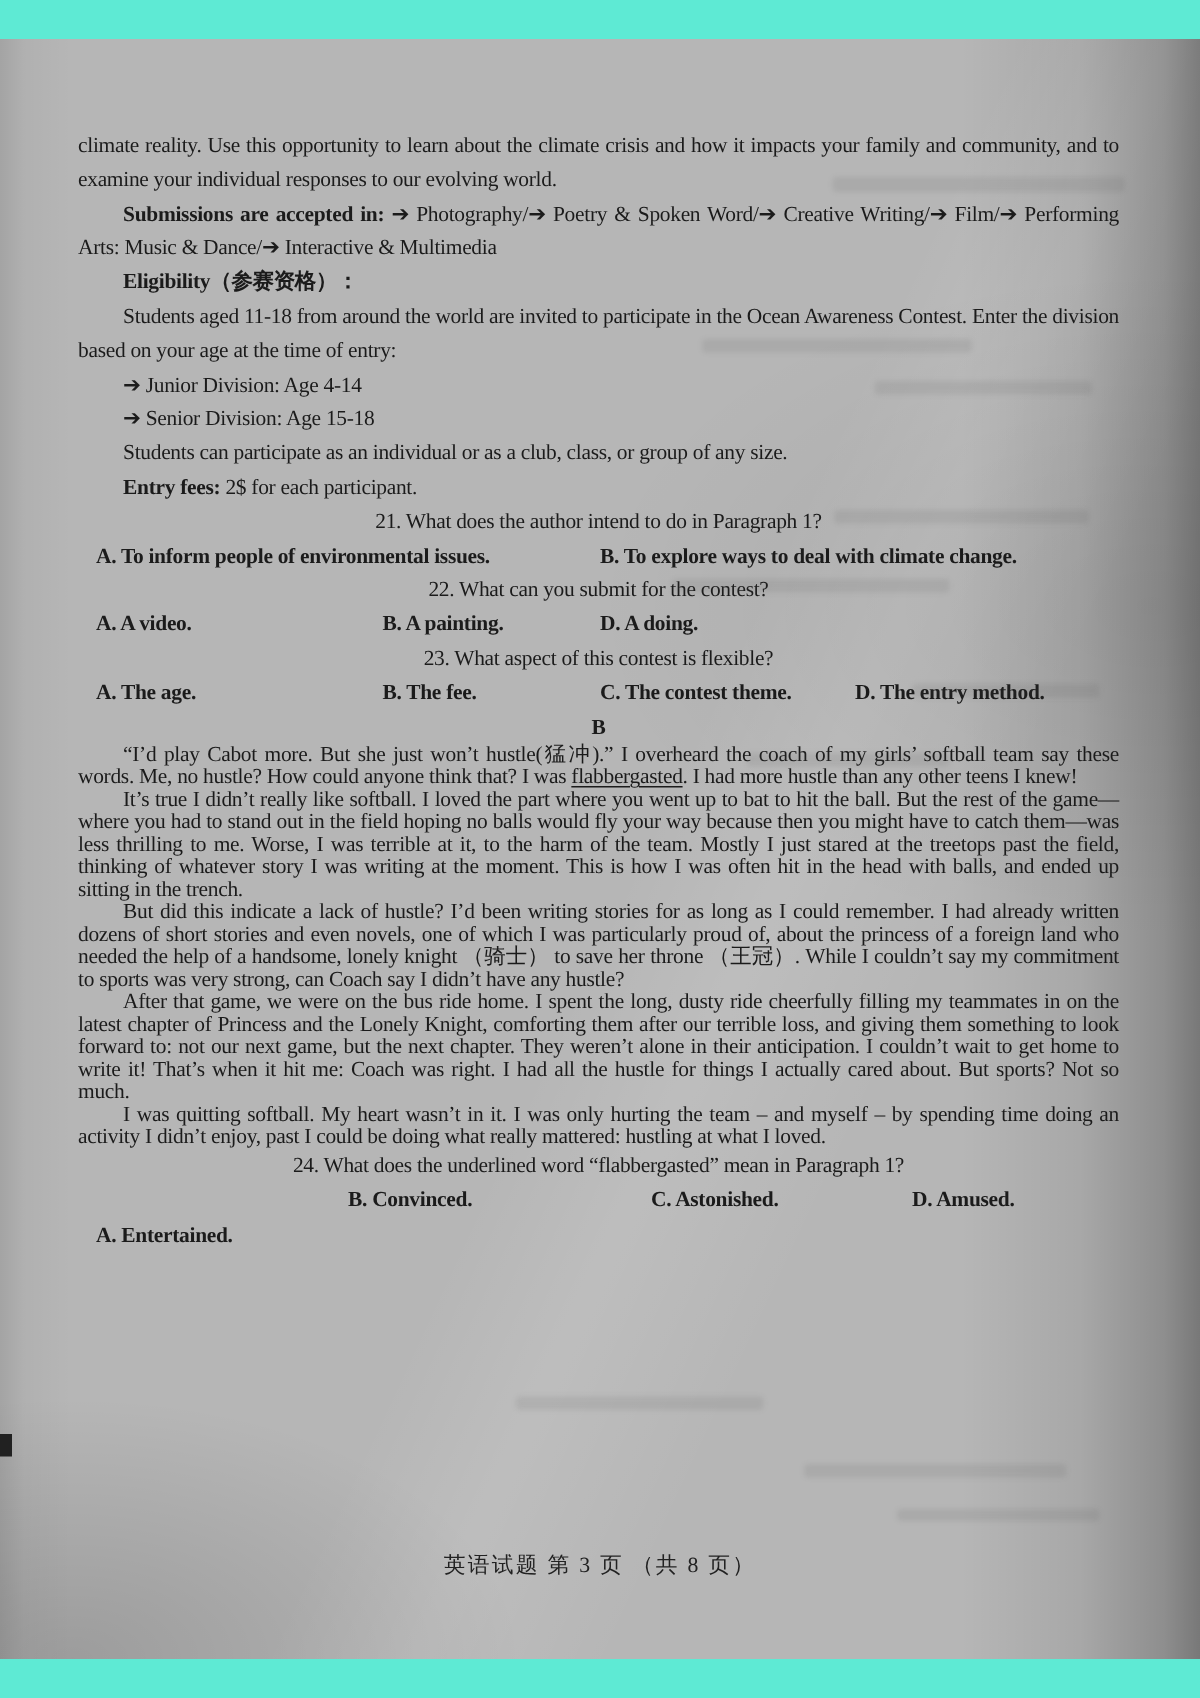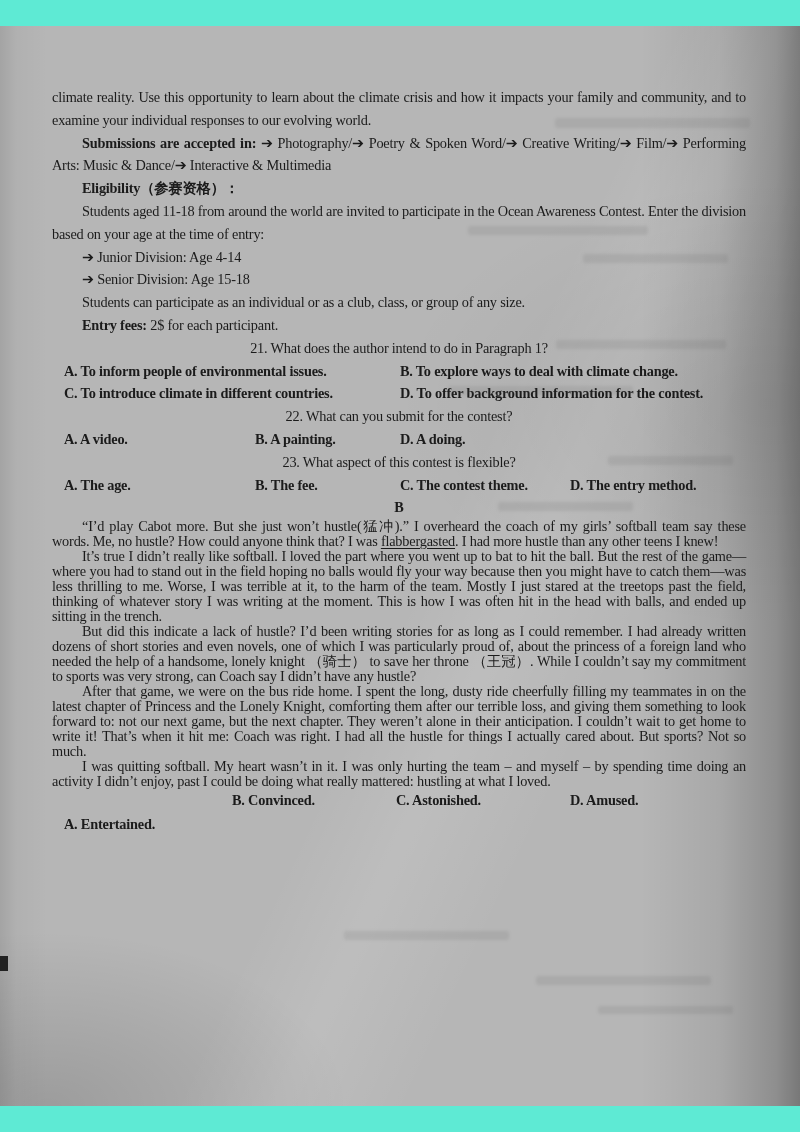--- a/index.html
+++ b/index.html
@@ -27,21 +27,21 @@
   p{margin:0;}
   .para{text-indent:30px;}
   .noindent{text-indent:0;}
   .left{text-align:left;}
   b{font-weight:bold;}
   .stem{text-indent:0;text-align:center;}
   .opt-row{display:flex;padding-left:12px;text-align:left;font-weight:bold;}
   .opt{display:block;white-space:nowrap;overflow:visible;}
   .w336{width:336px;}
   .wA{width:191px;} .wB{width:145px;} .wC{width:170px;}
-  .wA4{width:168px;margin-top:24px;} .wB4{width:164px;} .wC4{width:174px;}
+  .wA4{width:168px;margin-top:24px;} .wB4{width:164px;} .wC4{width:174px;margin-left:38px;}
   .section-label{text-align:center;font-weight:bold;text-indent:0;}
   .passage p{text-indent:30px;line-height:15px;}
   .u{text-decoration:underline;text-underline-offset:2px;}
   .footer{
     position:absolute;left:0;top:1008px;width:100%;
     text-align:center;font-size:14.5px;letter-spacing:1.5px;color:#222;
   }
   
   .notch{position:absolute;left:0;top:930px;width:8px;height:15px;background:#161616;opacity:.92;}
   .smudge{position:absolute;background:rgba(70,70,70,0.11);filter:blur(1.6px);border-radius:3px;transform:scaleX(-1);}
@@ -79,24 +79,20 @@
 
 
       <p class="para left"><b>Entry fees:</b><span> 2$ for each participant.</span></p>
 
       <div class="question">
         <p class="stem">21. What does the author intend to do in Paragraph 1?</p>
         <div class="opt-row">
           <span class="opt w336">A. To inform people of environmental issues.</span>
           <span class="opt">B. To explore ways to deal with climate change.</span>
         </div>
-        <div class="opt-row">
-          <span class="opt w336">C. To introduce climate in different countries.</span>
-          <span class="opt">D. To offer background information for the contest.</span>
-        </div>
       </div>
 
       <div class="question">
         <p class="stem">22. What can you submit for the contest?</p>
         <div class="opt-row">
           <span class="opt wA">A. A video.</span>
           <span class="opt wB">B. A painting.</span>
           <span class="opt">D. A doing.</span>
         </div>
       </div>
@@ -115,30 +111,32 @@
 
       <div class="passage">
         <p><span>“I’d play Cabot more. But she just won’t hustle(猛冲).” I overheard the coach of my girls’ softball team say these words. Me, no hustle? How could anyone think that? I was </span><span class="u">flabbergasted</span><span>. I had more hustle than any other teens I knew!</span></p>
         <p>It’s true I didn’t really like softball. I loved the part where you went up to bat to hit the ball. But the rest of the game—where you had to stand out in the field hoping no balls would fly your way because then you might have to catch them—was less thrilling to me. Worse, I was terrible at it, to the harm of the team. Mostly I just stared at the treetops past the field, thinking of whatever story I was writing at the moment. This is how I was often hit in the head with balls, and ended up sitting in the trench.</p>
         <p>But did this indicate a lack of hustle? I’d been writing stories for as long as I could remember. I had already written dozens of short stories and even novels, one of which I was particularly proud of, about the princess of a foreign land who needed the help of a handsome, lonely knight （骑士） to save her throne （王冠）. While I couldn’t say my commitment to sports was very strong, can Coach say I didn’t have any hustle?</p>
         <p>After that game, we were on the bus ride home. I spent the long, dusty ride cheerfully filling my teammates in on the latest chapter of Princess and the Lonely Knight, comforting them after our terrible loss, and giving them something to look forward to: not our next game, but the next chapter. They weren’t alone in their anticipation. I couldn’t wait to get home to write it! That’s when it hit me: Coach was right. I had all the hustle for things I actually cared about. But sports? Not so much.</p>
         <p>I was quitting softball. My heart wasn’t in it. I was only hurting the team – and myself – by spending time doing an activity I didn’t enjoy, past I could be doing what really mattered: hustling at what I loved.</p>
       </div>
 
       <div class="question">
+        <p class="stem">24. What does the underlined word “flabbergasted” mean in Paragraph 1?</p>
         <div class="opt-row">
           <span class="opt wA4">A. Entertained.</span>
           <span class="opt wB4">B. Convinced.</span>
           <span class="opt wC4">C. Astonished.</span>
           <span class="opt">D. Amused.</span>
         </div>
       </div>
 
     </div>
 
+    <div class="footer">英语试题 第 3 页 （共 8 页）</div>
 
     <div class="notch"></div>
     <div class="smudge s1"></div>
     <div class="smudge s2"></div>
     <div class="smudge s3"></div>
     <div class="smudge s4"></div>
     <div class="smudge s5"></div>
     <div class="smudge s6"></div>
     <div class="smudge s7"></div>
     <div class="smudge s8"></div>

